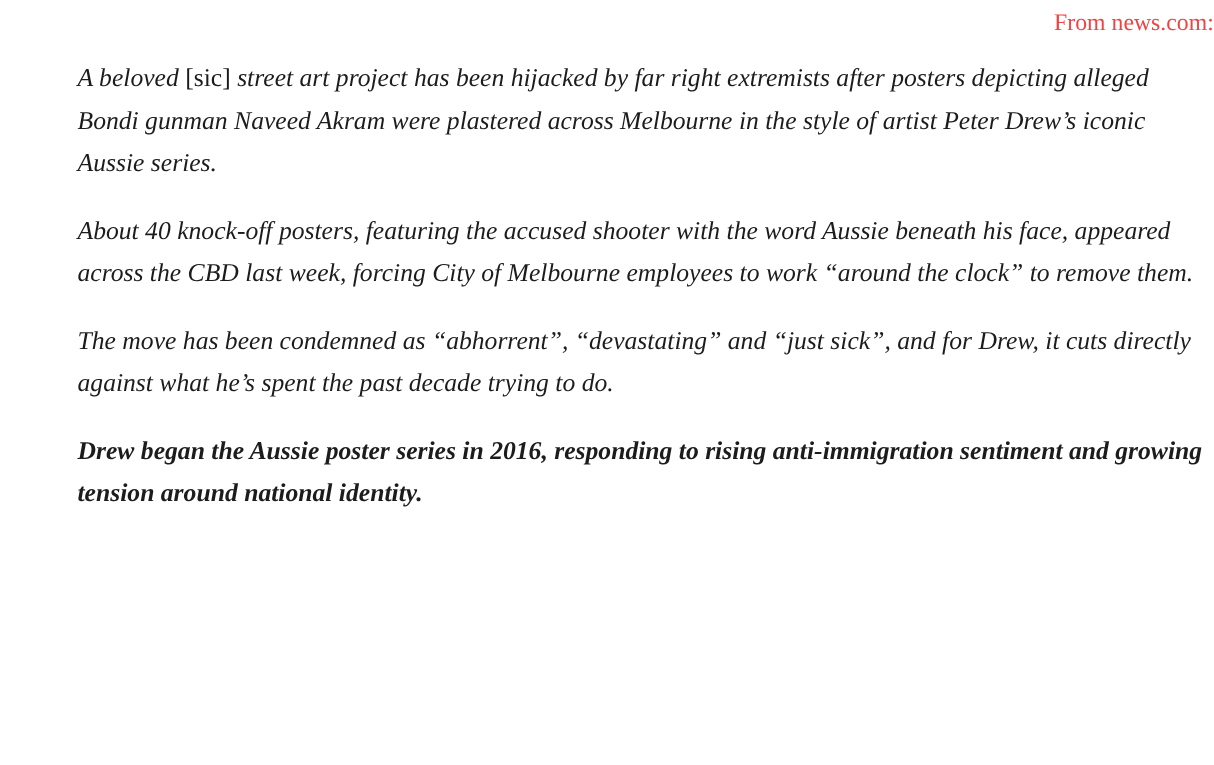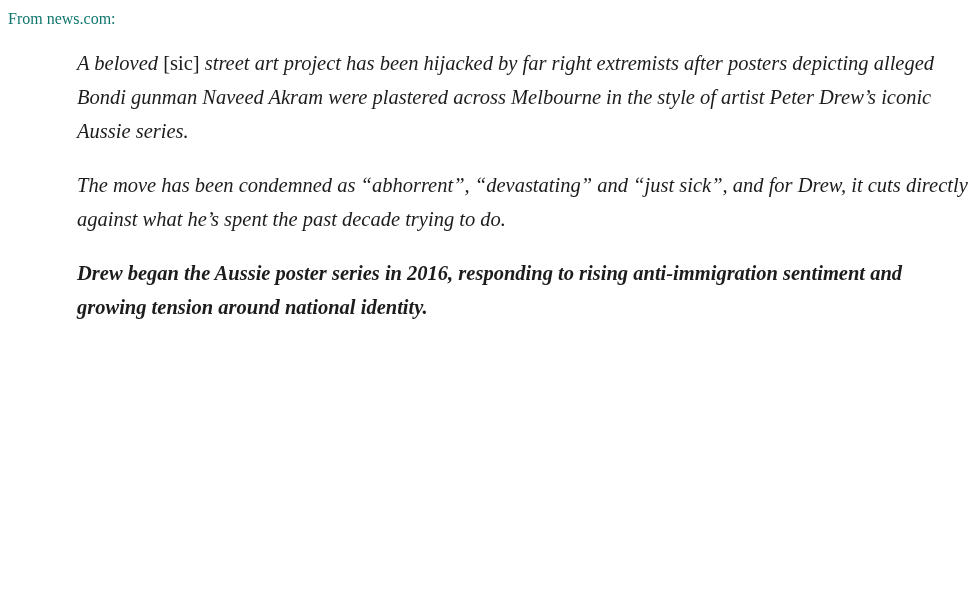--- a/index.html
+++ b/index.html
@@ -16,33 +16,33 @@
   }
   .page {
     position: relative;
     width: 971px;
     height: 612px;
     box-sizing: border-box;
     padding: 0;
   }
   .source-line {
     font-family: "Liberation Serif", "DejaVu Serif", serif;
-    font-size: 16px;
+    font-size: 19px;
     line-height: 26px;
-    color: #0f766e;
+    color: #ef4444;
     padding: 6px 0 0 8px;
     white-space: nowrap;
+    text-align: right;
   }
   .source-line .source-name {
     font-family: "Liberation Serif", "DejaVu Serif", serif;
   }
   .quote-block {
     margin-top: 14px;
     padding-left: 62px;
-    margin-left: 15px;
   }
   .quote-para {
     font-style: italic;
     font-size: 20.5px;
     line-height: 34px;
     color: #1c1c1c;
     margin: 0 0 20px 0;
     text-align: left;
   }
   .quote-para:last-child {
@@ -61,20 +61,21 @@
   <div class="source-line">
     <span>From </span><span class="source-name">news.com</span><span>:</span>
   </div>
 
   <div class="quote-block">
 
     <p class="quote-para">
       <span>A beloved </span><span class="sic">[sic]</span><span> street art project has been hijacked by far right extremists after posters depicting alleged Bondi gunman Naveed Akram were plastered across Melbourne in the style of artist Peter Drew’s iconic Aussie series.</span>
     </p>
 
+    <p class="quote-para">About 40 knock-off posters, featuring the accused shooter with the word Aussie beneath his face, appeared across the CBD last week, forcing City of Melbourne employees to work “around the clock” to remove them.</p>
 
     <p class="quote-para">The move has been condemned as “abhorrent”, “devastating” and “just sick”, and for Drew, it cuts directly against what he’s spent the past decade trying to do.</p>
 
 
 
     <p class="quote-para">Drew began the Aussie poster series in 2016, responding to rising anti-immigration sentiment and growing tension around national identity.</p>
 
   </div>
 
 </div>

